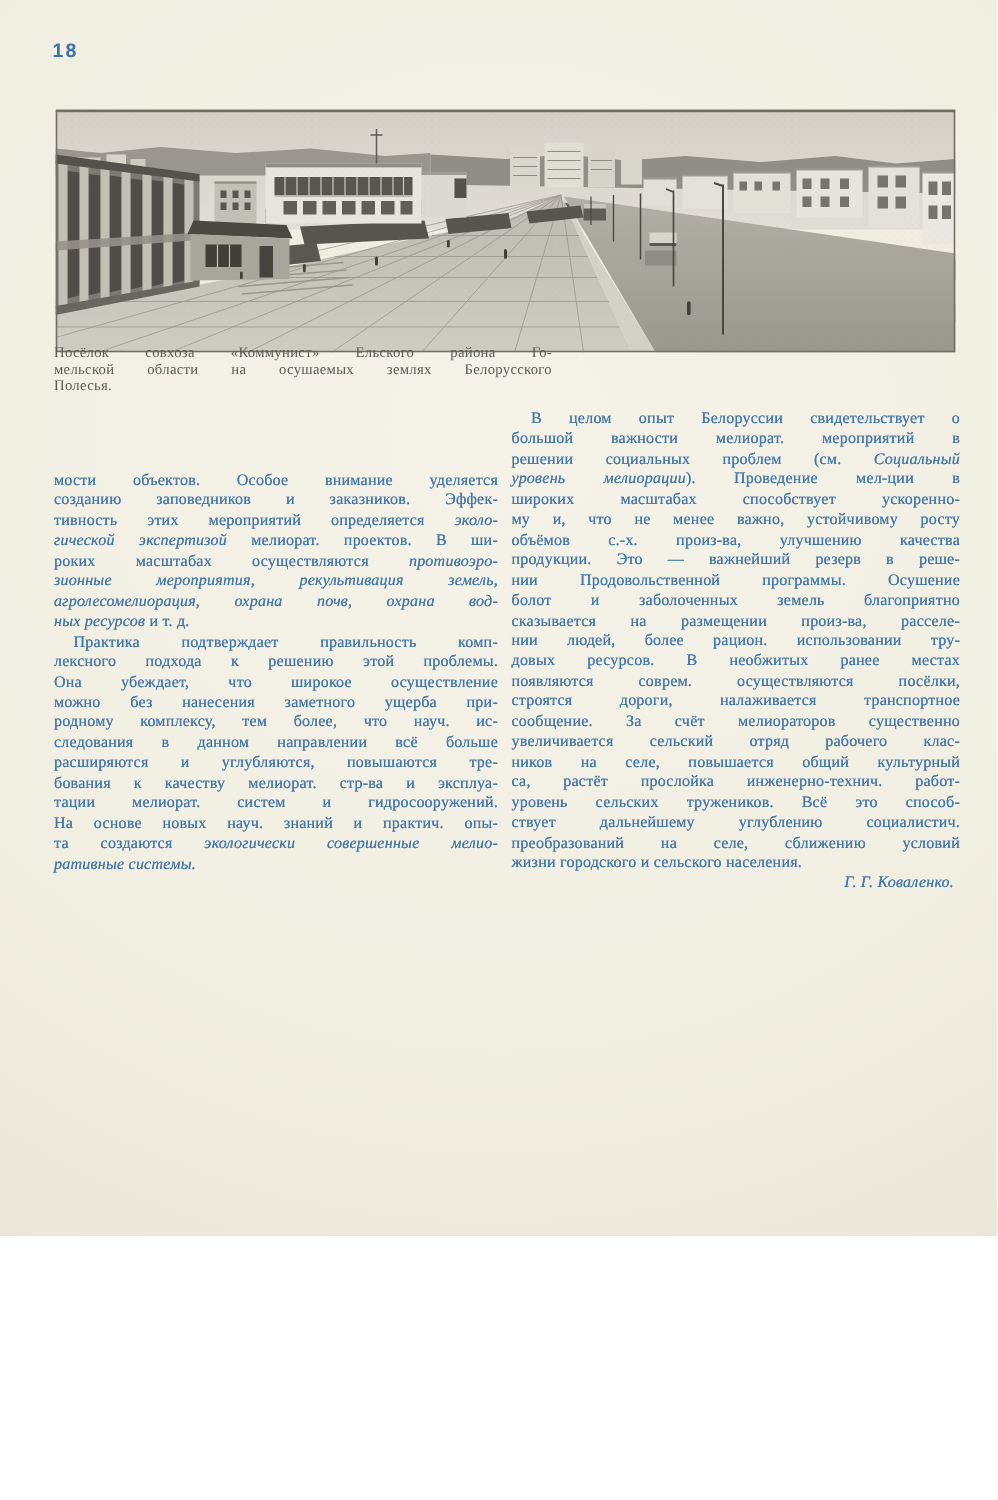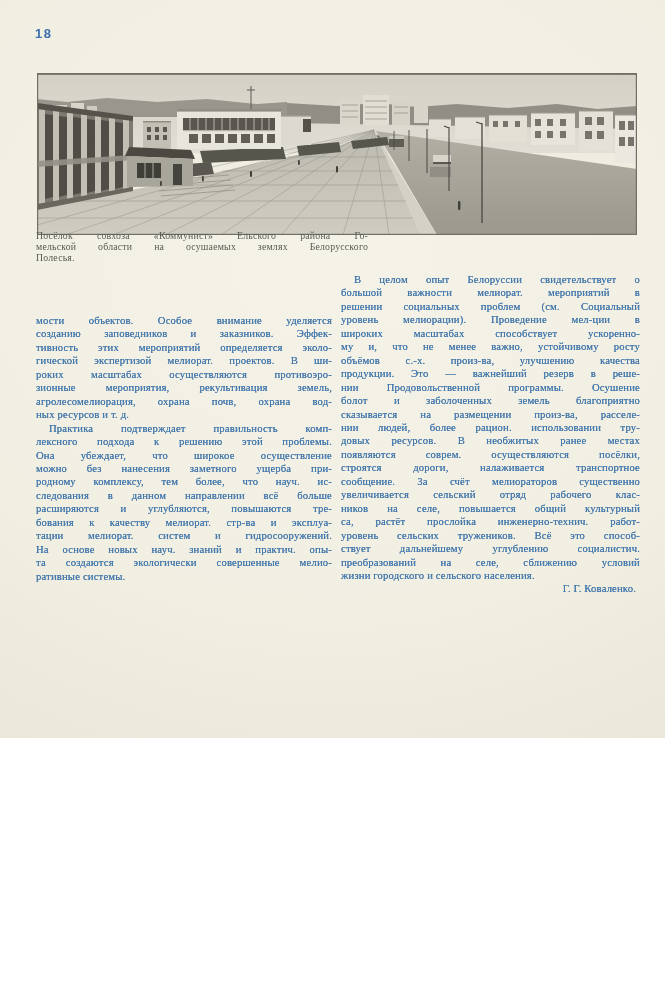--- a/index.html
+++ b/index.html
@@ -1,36 +1,36 @@
 <!DOCTYPE html>
 <html style="--paper: #f1eee2; --body: #4579ac; --cap: #575c53; --pnum: #3c70ae;"><head>
 <meta charset="utf-8">
 <style>
   :root{
     --paper:#f1eee2; --body:#4579ac; --cap:#575c53; --pnum:#3c70ae;
   }
   html,body{margin:0;padding:0;}
   body{width:665px;height:1000px;font-family:"Liberation Serif",serif;}
-  .page{position:relative;width:665px;height:738px;overflow:hidden;
+  .page{position:relative;width:665px;height:824px;overflow:hidden;
     background:radial-gradient(120% 90% at 50% 35%, #f5f2e8 0%, var(--paper) 55%, #e7e4d5 100%);}
   .pagenum{position:absolute;left:35px;top:26px;font-family:"Liberation Sans",sans-serif;
     font-weight:bold;font-size:13px;color:var(--pnum);letter-spacing:1.5px;}
   .photo{position:absolute;left:37px;top:73px;width:600px;height:162px;}
   .photo svg{display:block;width:100%;height:100%;}
   .caption{position:absolute;left:36px;top:230px;width:332px;
     font-size:9.8px;line-height:11.2px;color:var(--cap);letter-spacing:.2px;}
   .col{position:absolute;font-size:10.7px;line-height:13.45px;color:var(--body);
     letter-spacing:.15px;text-shadow:0 0 .3px currentColor;}
   .col-left{left:36px;top:314px;width:296px;}
   .col-right{left:341px;top:273px;width:299px;}
   .tline{display:block;text-align:justify;text-align-last:justify;-moz-text-align-last:justify;white-space:nowrap0;}
   .tline.end{text-align-last:left;-moz-text-align-last:left;}
   .tline.author{text-align-last:right;-moz-text-align-last:right;padding-right:4px;}
   .tline.indent{text-indent:13px;}
-  .it{}
+  .it{font-style:italic;}
 </style>
 </head>
 <body>
 
 <div class="page">
 
   <div class="pagenum">18</div>
 
   <div class="photo">
     <svg viewBox="0 0 600 162" preserveAspectRatio="none">

